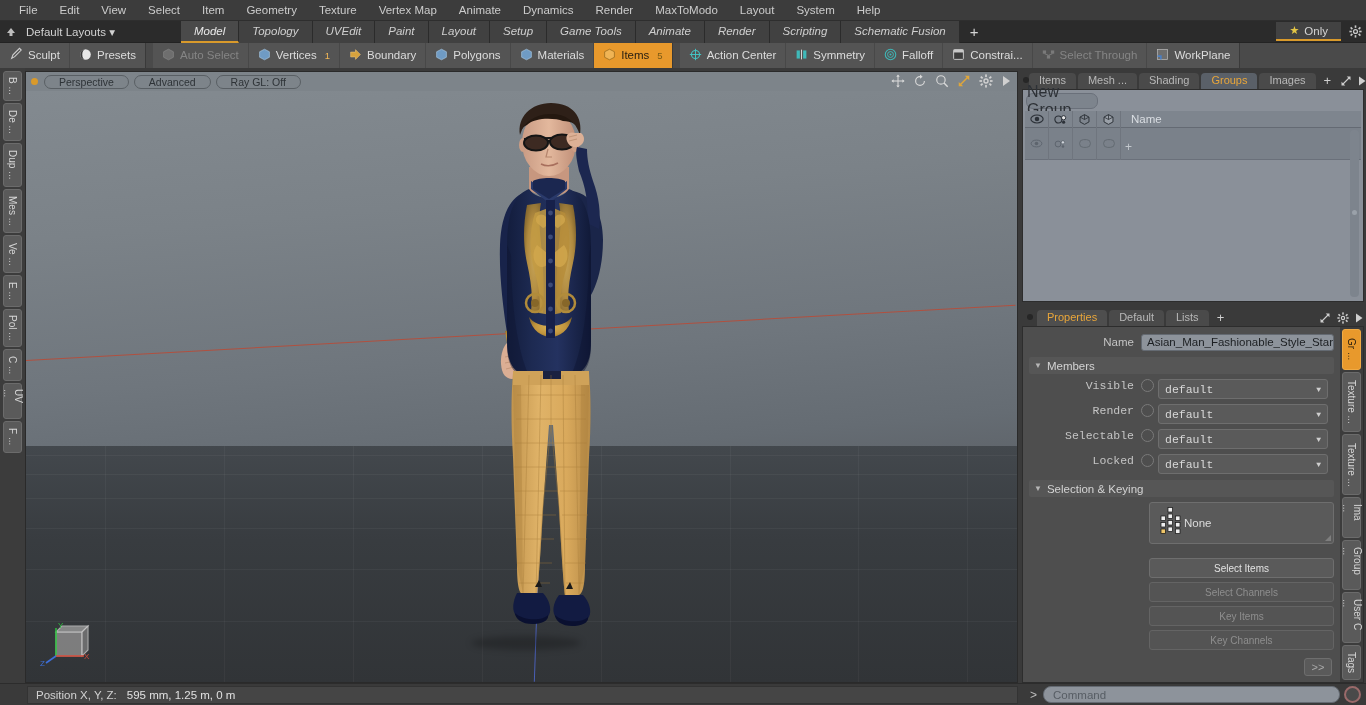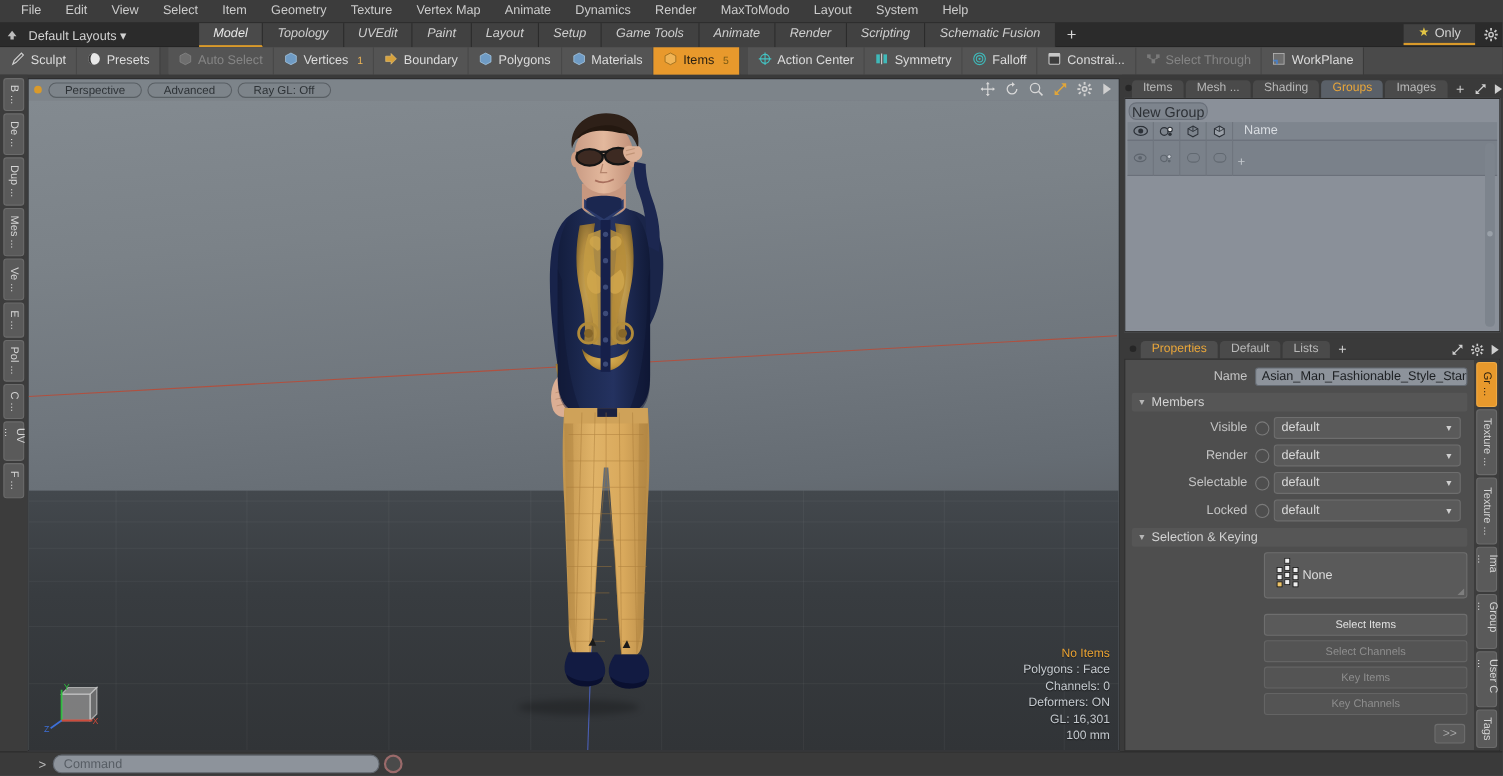--- a/index.html
+++ b/index.html
@@ -101,21 +101,21 @@
   .ptab.active{background:#5a6068;color:#e9a63a;}
   .ptab.active.prop{background:#4e4e4e;color:#e9a63a;}
   .tplus{color:#cfcfcf;font-size:13px;padding:0 6px;line-height:16px;}
   .tabfill{flex:1;}
   .ticon{padding:0 3px;display:flex;align-items:center;height:16px;}
 
   
   .grouppanel{background:#8a9099;border:1px solid #2d2d2d;margin:0 2px;display:flex;flex-direction:column;
               height:213px;}
   .newgroup{height:16px;margin:3px 0 2px 3px;width:72px;background:#7d848d;border:1px solid #6a707a;
-            border-radius:7px;color:#2d3136;font-size:13px;display:flex;align-items:center;
+            border-radius:7px;color:#2d3136;font-size:16px;display:flex;align-items:center;
             justify-content:center;cursor:default;}
   .glist{flex:1;background:#8a9099;display:flex;flex-direction:column;position:relative;margin:0 2px 2px 2px;}
   .ghead{height:17px;background:#7e858e;display:flex;align-items:center;border-bottom:1px solid #646a73;}
   .gcol{width:24px;height:17px;display:flex;align-items:center;justify-content:center;
         border-right:1px solid #6f757e;}
   .gname{flex:1;padding-left:10px;color:#d9dde2;font-size:11.5px;}
   .grow{height:32px;background:#7a818a;display:flex;align-items:center;border-bottom:1px solid #6a707a;}
   .gcell{width:24px;height:32px;display:flex;align-items:center;justify-content:center;
          border-right:1px solid #6f757e;}
   .gitem{flex:1;display:flex;align-items:flex-start;padding-left:4px;}
@@ -134,21 +134,21 @@
   .propbody{flex:1;overflow:hidden;padding-top:4px;position:relative;}
   .prow{height:22px;display:flex;align-items:center;margin-bottom:4px;padding-right:6px;}
   .plabel{width:118px;text-align:right;padding-right:7px;color:#c4c4c4;font-size:11.5px;}
   .nameinput{flex:1;height:17px;background:#8d939b;border:1px solid #646a72;border-radius:3px;
              color:#1c1f22;font-size:11.5px;display:flex;align-items:center;padding:0 5px;
              overflow:hidden;white-space:nowrap;}
   .section{height:17px;background:#565656;display:flex;align-items:center;margin:0 6px 5px 6px;
            padding-left:5px;border-radius:2px;}
   .section .tri{color:#b5b5b5;font-size:8px;margin-right:5px;}
   .section span.stxt{color:#d3d3d3;font-size:11.5px;}
-  .ddrow{display:flex;align-items:center;margin-bottom:5px;}
+  .ddrow{display:flex;align-items:flex-start;margin-bottom:5px;font-family:Liberation Mono, monospace;}
   .ddcirc{width:13px;height:13px;border-radius:50%;border:1px solid #7a7a7a;background:#4e4e4e;margin-right:4px;}
   .dropdown{flex:1;height:20px;margin-right:12px;background:#5a5a5a;border:1px solid #6e6e6e;border-radius:3px;
             display:flex;align-items:center;padding:0 6px;color:#d8d8d8;font-size:11.5px;
             justify-content:space-between;cursor:default;}
   .dd-arrow{font-size:8px;color:#cfcfcf;}
   .selbox{margin:3px 6px 14px 126px;height:42px;background:#5a5a5a;border:1px solid #6e6e6e;border-radius:3px;
           display:flex;align-items:center;padding-left:8px;gap:0;position:relative;}
   .selbox .corner{position:absolute;right:2px;bottom:2px;width:0;height:0;
                   border-left:6px solid transparent;border-bottom:6px solid #7e7e7e;}
   .nonetxt{color:#dcdcdc;font-size:11.5px;}
@@ -621,28 +621,20 @@
 
               <path d="M66 498 C62 506 60 516 66 522 C74 528 92 528 98 520 C101 514 98 504 92 498 Z" fill="#121b42"></path>
               <path d="M108 500 C102 508 100 518 106 524 C114 530 132 530 138 522 C141 516 138 506 132 500 Z" fill="#121b42"></path>
               <path d="M64 518 C72 526 92 526 97 520 C98 524 94 528 84 529 C72 530 64 524 64 518 Z" fill="#0a1030"></path>
               <path d="M104 520 C112 528 132 528 137 522 C138 526 134 530 124 531 C112 532 104 526 104 520 Z" fill="#0a1030"></path>
             </svg>
           </div>
 
           <div style="position:absolute;left:50.5%;top:545px;transform:translateX(-50%);width:110px;height:14px;border-radius:50%;background:rgba(0,0,0,0.22);filter:blur(3px);"></div>
 
-          <div class="stat" style="top:496px;">
-            <div class="noitems">No Items</div>
-            <div>Polygons : Face</div>
-            <div>Channels: 0</div>
-            <div>Deformers: ON</div>
-            <div>GL: 16,301</div>
-            <div>100 mm</div>
-          </div>
 
           <div class="axisgizmo">
             <svg width="60" height="52" viewBox="0 0 60 52">
               <path d="M18 14 L44 14 L44 38 L18 38 Z" fill="#8a8a8a" stroke="#c8c8c8" stroke-width="1.2" opacity="0.85"></path>
               <path d="M18 14 L24 8 L50 8 L44 14 Z" fill="#9a9a9a" stroke="#c8c8c8" stroke-width="1.1" opacity="0.8"></path>
               <path d="M44 14 L50 8 L50 32 L44 38 Z" fill="#7a7a7a" stroke="#c8c8c8" stroke-width="1.1" opacity="0.8"></path>
               <line x1="18" y1="38" x2="18" y2="10" stroke="#2fbb3f" stroke-width="1.6"></line>
               <text x="20" y="10" fill="#2fbb3f" font-size="8" font-family="Liberation Sans, sans-serif">Y</text>
               <line x1="18" y1="38" x2="46" y2="38" stroke="#cc4a3a" stroke-width="1.6"></line>
               <text x="46" y="41" fill="#cc4a3a" font-size="8" font-family="Liberation Sans, sans-serif">X</text>
@@ -883,20 +875,24 @@
             <div class="rvtab" style="height:58px">User C ...</div>
             <div class="rvtab" style="height:36px">Tags</div>
           </div>
         </div>
       </div>
     </div>
   </div>
 
   <div class="statusbar">
     <div class="sb-left"></div>
+    <div class="posfield">
+      <span>Position X, Y, Z:</span>
+      <span class="pv">595 mm, 1.25 m, 0 m</span>
+    </div>
     <div class="sb-right">
       <span class="cmdgt">&gt;</span>
       <span class="cmdinput">Command</span>
       <span class="cmdcirc"></span>
     </div>
   </div>
 
 </div>
 
 </body></html>

